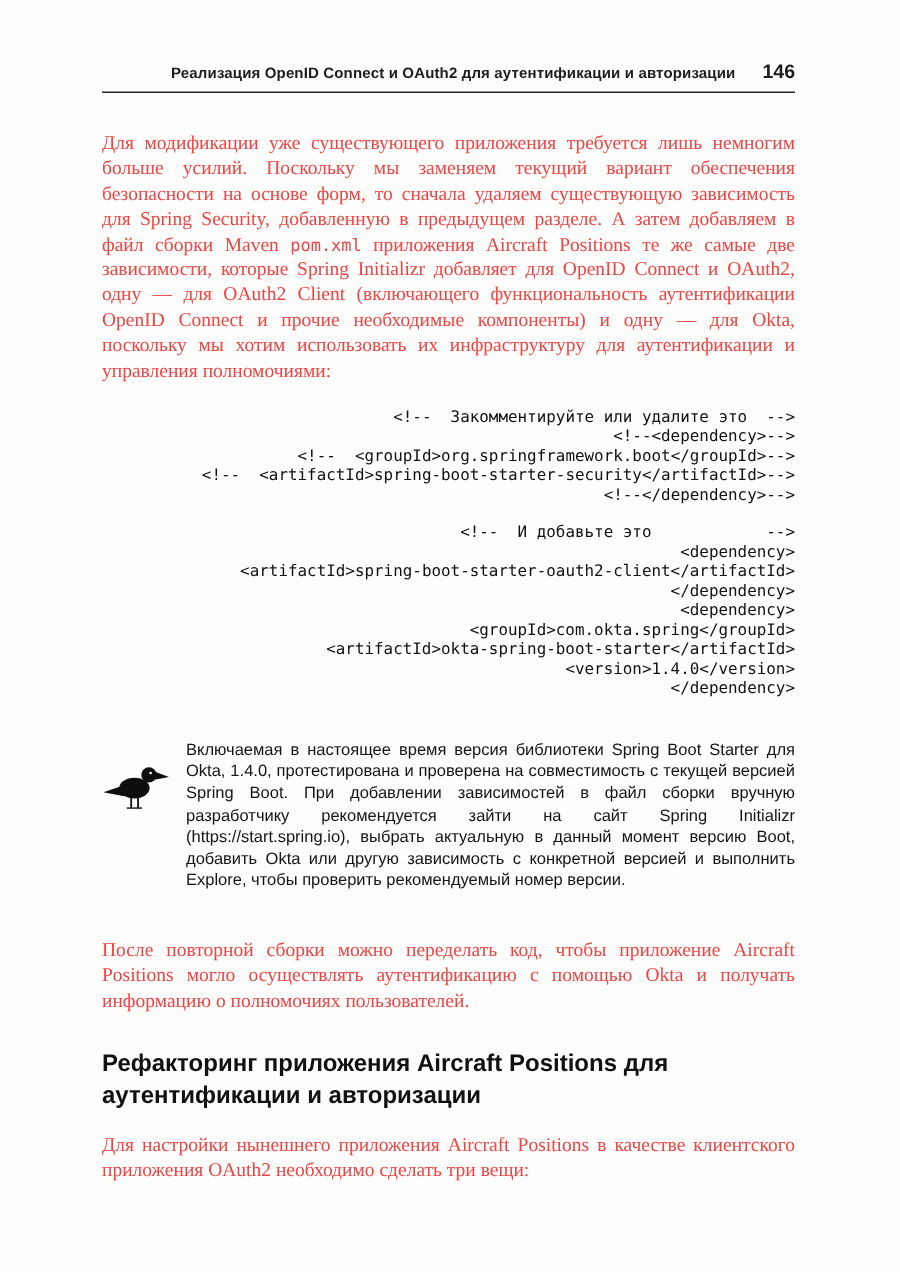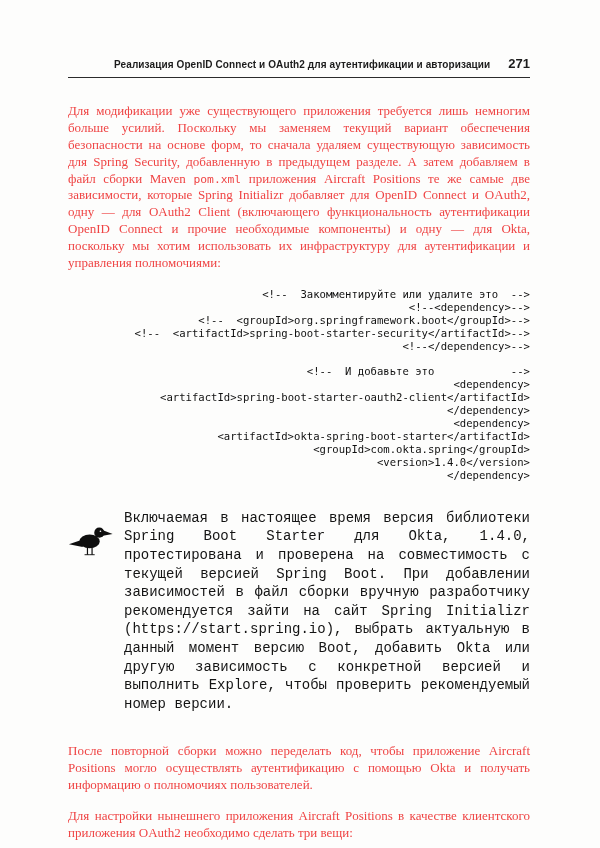--- a/index.html
+++ b/index.html
@@ -2,21 +2,21 @@
 <html lang="ru"><head>
 <meta charset="utf-8">
 <style>
   html, body { margin: 0; padding: 0; background: #fdfdfc; }
   .page {
     position: relative;
     box-sizing: border-box;
     width: 600px;
     height: 848px;
     background: #fdfdfc;
-    padding: 56px 70px 40px 68px;
+    padding: 40px 70px 40px 68px;
     color: #141414;
     overflow: hidden;
   }
   
   .running-head {
     display: flex;
     align-items: baseline;
     justify-content: flex-end;
     gap: 18px;
     font-family: "Liberation Sans", sans-serif;
@@ -51,22 +51,22 @@
     line-height: 1.22;
     color: #101010;
     margin: 16px 0 0 2px;
     text-align: right;
   }
   .code-line { white-space: pre; min-height: 1.22em; }
   
   .note { display: flex; margin-top: 27px; }
   .note-icon { flex: 0 0 56px; width: 56px; padding-top: 10px; }
   .note-text {
-    font-family: Liberation Mono, monospace;
-    font-size: 14px;
+    font-family: Liberation Sans, sans-serif;
+    font-size: 11px;
     line-height: 1.33;
     text-align: justify;
     margin: 0;
     color: #141414;
   }
   .p-after { margin-top: 30px; }
   
   .section-heading {
     font-family: "Liberation Sans", sans-serif;
     font-weight: 700;
@@ -78,40 +78,40 @@
   }
   .p-final { margin-top: 14px; }
 </style>
 </head>
 <body>
 
 <div class="page">
 
   <header class="running-head">
     <span class="rh-title">Реализация OpenID Connect и OAuth2 для аутентификации и авторизации</span>
-    <span class="rh-page">271</span>
+    <span class="rh-page">146</span>
   </header>
   <hr class="head-rule">
 
   <p class="body-text p-intro"><span>Для модификации уже существующего приложения требуется лишь немногим больше усилий. Поскольку мы заменяем текущий вариант обеспечения безопасности на основе форм, то сначала удаляем существующую зависимость для Spring Security, добавленную в предыдущем разделе. А затем добавляем в файл сборки Maven </span><code class="inline-code">pom.xml</code><span> приложения Aircraft Positions те же самые две зависимости, которые Spring Initializr добавляет для OpenID Connect и OAuth2, одну — для OAuth2 Client (включающего функциональность аутентификации OpenID Connect и прочие необходимые компоненты) и одну — для Okta, поскольку мы хотим использовать их инфраструктуру для аутентификации и управления полномочиями:</span></p>
 
   <div class="code-block">
     <div class="code-line">&lt;!--  Закомментируйте или удалите это  --&gt;</div>
     <div class="code-line">&lt;!--&lt;dependency&gt;--&gt;</div>
     <div class="code-line">&lt;!--  &lt;groupId&gt;org.springframework.boot&lt;/groupId&gt;--&gt;</div>
     <div class="code-line">&lt;!--  &lt;artifactId&gt;spring-boot-starter-security&lt;/artifactId&gt;--&gt;</div>
     <div class="code-line">&lt;!--&lt;/dependency&gt;--&gt;</div>
     <div class="code-line"></div>
     <div class="code-line">&lt;!--  И добавьте это            --&gt;</div>
     <div class="code-line">&lt;dependency&gt;</div>
     <div class="code-line">    &lt;artifactId&gt;spring-boot-starter-oauth2-client&lt;/artifactId&gt;</div>
     <div class="code-line">&lt;/dependency&gt;</div>
     <div class="code-line">&lt;dependency&gt;</div>
+    <div class="code-line">    &lt;groupId&gt;com.okta.spring&lt;/groupId&gt;</div>
     <div class="code-line">    &lt;artifactId&gt;okta-spring-boot-starter&lt;/artifactId&gt;</div>
-    <div class="code-line">    &lt;groupId&gt;com.okta.spring&lt;/groupId&gt;</div>
     <div class="code-line">    &lt;version&gt;1.4.0&lt;/version&gt;</div>
     <div class="code-line">&lt;/dependency&gt;</div>
   </div>
 
   <div class="note">
     <div class="note-icon">
       <svg viewBox="0 0 100 90" width="46" height="42" aria-hidden="true">
         <g fill="#0e0e0e">
           <polygon points="2,54 32,44 32,60"></polygon>
           <ellipse cx="47" cy="48" rx="22" ry="15"></ellipse>
@@ -123,16 +123,17 @@
           <rect x="46" y="76" width="12" height="2"></rect>
         </g>
         <circle cx="70.5" cy="26" r="1.8" fill="#fdfdfc"></circle>
       </svg>
     </div>
     <p class="note-text">Включаемая в настоящее время версия библиотеки Spring Boot Starter для Okta, 1.4.0, протестирована и проверена на совместимость с текущей версией Spring Boot. При добавлении зависимостей в файл сборки вручную разработчику рекомендуется зайти на сайт Spring Initializr (https://start.spring.io), выбрать актуальную в данный момент версию Boot, добавить Okta или другую зависимость с конкретной версией и выполнить Explore, чтобы проверить рекомендуемый номер версии.</p>
   </div>
 
   <p class="body-text p-after">После повторной сборки можно переделать код, чтобы приложение Aircraft Positions могло осуществлять аутентификацию с помощью Okta и получать информацию о полномочиях пользователей.</p>
 
+  <h2 class="section-heading">Рефакторинг приложения Aircraft Positions для аутентификации и авторизации</h2>
 
   <p class="body-text p-final">Для настройки нынешнего приложения Aircraft Positions в качестве клиентского приложения OAuth2 необходимо сделать три вещи:</p>
 
 </div>
 
 </body></html>

